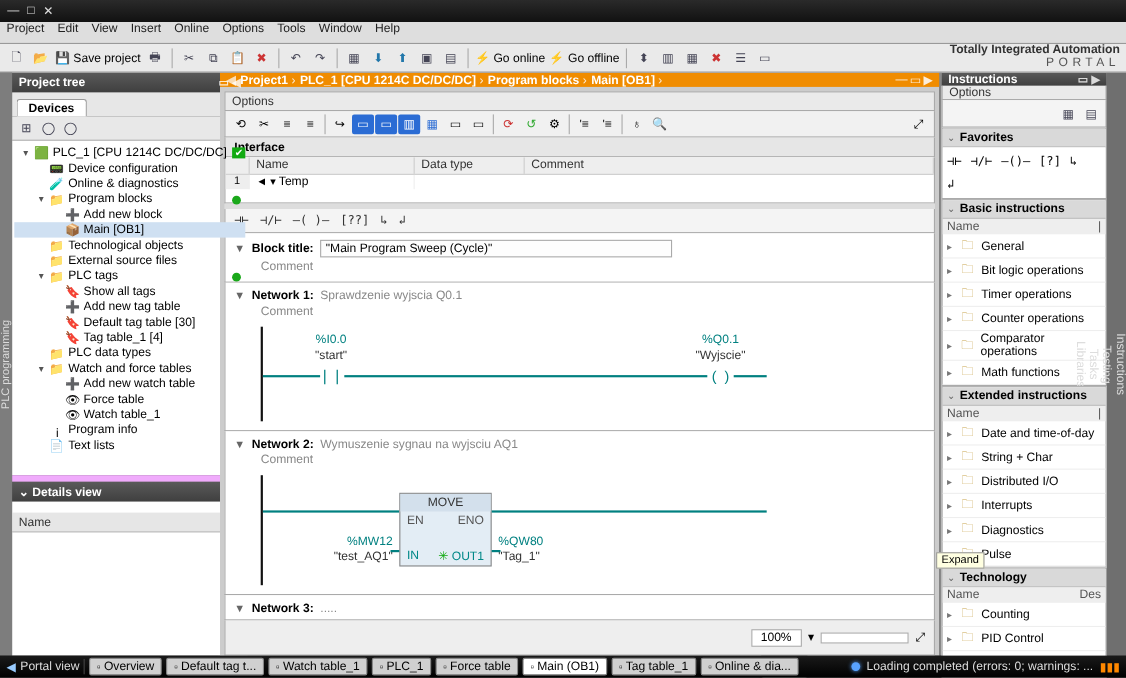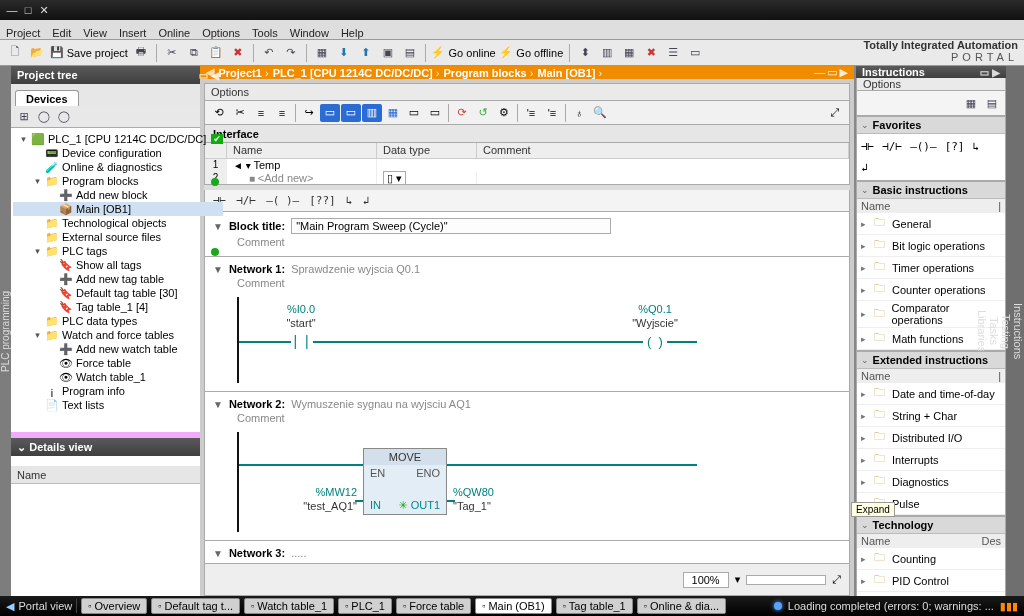--- a/index.html
+++ b/index.html
@@ -2,21 +2,21 @@
 <html><head>
 <meta charset="utf-8">
 <style>
 * { box-sizing: border-box; margin: 0; padding: 0; font-family: Tahoma, Arial, sans-serif; font-size: 11px; }
 html, body { width: 1024px; height: 616px; overflow: hidden; background: #4a4a4a; color: #000; }
 
 .titlebar { height: 20px; background: linear-gradient(#2a2a2a,#111); color: #eee; display: flex; align-items: center; padding: 0 4px; }
 .titlebar .titletext { flex: 1; font-weight: bold; font-size: 11px; }
 .winbtn { width: 16px; text-align: center; color: #ddd; }
 
-.menubar { height: 20px; background: #dedede; display: flex; align-items: flex-end; padding: 0 6px; gap: 12px; border-bottom: 1px solid #999; }
+.menubar { height: 20px; background: #dedede; display: flex; align-items: flex-start; padding: 0 6px; gap: 12px; border-bottom: 1px solid #999; }
 .menubar span { color: #222; }
 .toolbar1 { height: 26px; background: #eaeaea; display: flex; align-items: center; padding: 0 6px; gap: 4px; border-bottom: 1px solid #999; position: relative; }
 .tbtn { width: 18px; height: 18px; display: inline-flex; align-items: center; justify-content: center; border: 1px solid transparent; border-radius: 2px; color:#445;}
 .tbsep { width:1px; height:18px; background:#aaa; margin:0 2px;}
 .saveproj { display:flex; align-items:center; gap:3px; }
 .tia { position:absolute; right:6px; top:-1px; text-align:right; font-size:11px; color:#333;}
 .tia b { font-weight:bold;}
 .portal { font-size:11px; letter-spacing:4px; color:#555; }
 
 .mainrow { display:flex; height: 530px; }
@@ -368,25 +368,20 @@
         <div class="gridhd">
           <div style="width:22px"></div>
           <div style="width:150px">Name</div>
           <div style="width:100px">Data type</div>
           <div style="flex:1">Comment</div>
         </div>
         <div class="gridrow">
           <div class="rownum">1</div>
           <div style="width:150px">◄ ▾ <span>Temp</span></div>
         </div>
-        <div class="gridrow">
-          <div class="rownum">2</div>
-          <div style="width:150px;padding-left:22px;color:#888">■ <span>&lt;Add new&gt;</span></div>
-          <div style="width:100px"><span style="border:1px solid #aaa;padding:0 3px">▯ ▾</span></div>
-        </div>
       </div>
       <div class="splitter"></div>
       <div class="ladderbar">
         <span class="ladsym">⊣⊢</span>
         <span class="ladsym">⊣/⊢</span>
         <span class="ladsym">—( )—</span>
         <span class="ladsym">[??]</span>
         <span class="ladsym">↳</span>
         <span class="ladsym">↲</span>
       </div>

